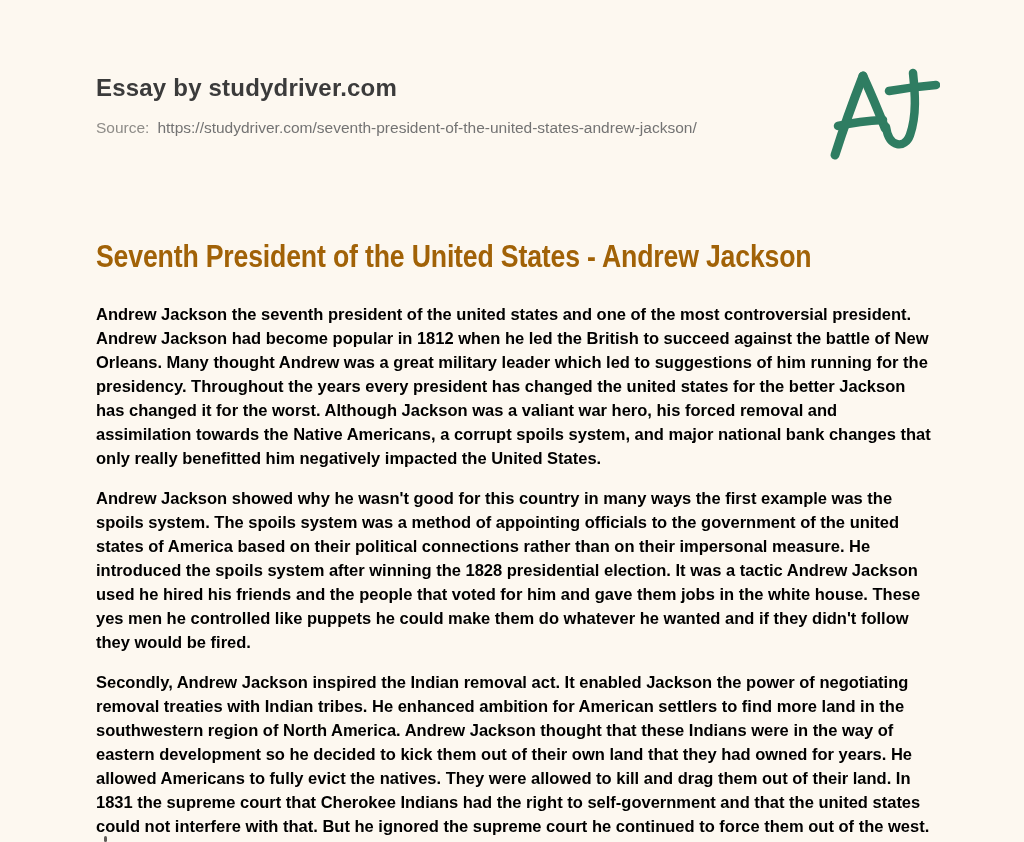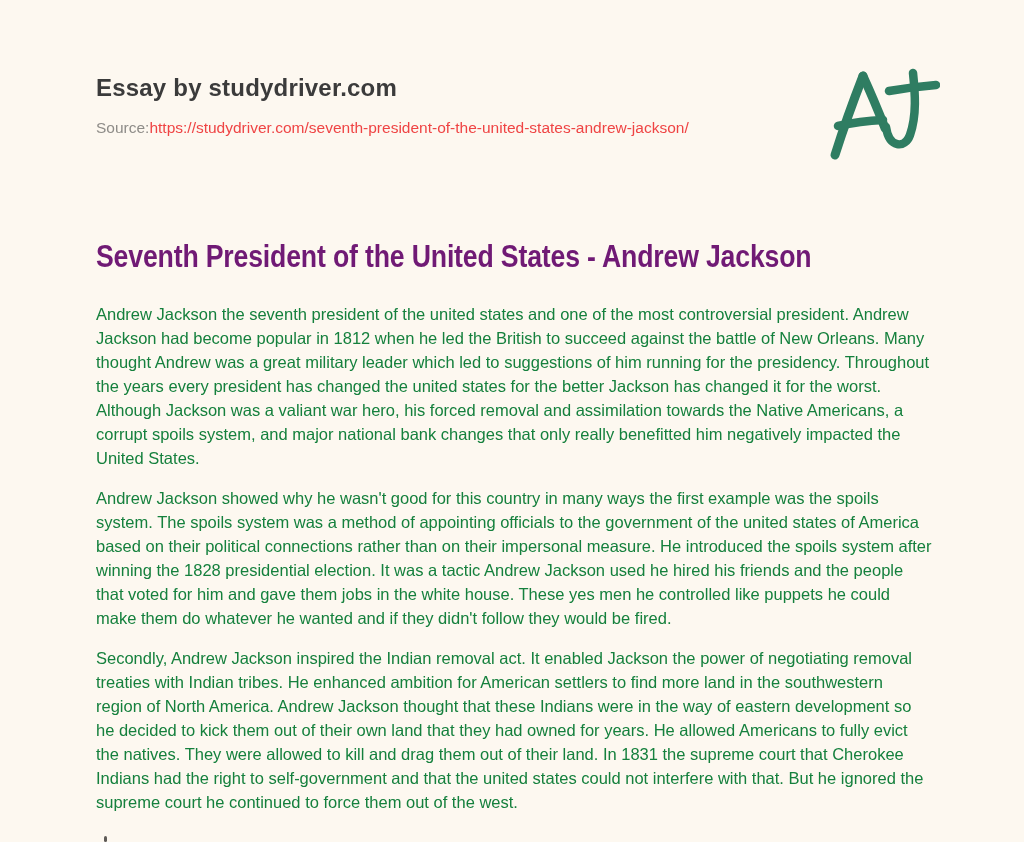--- a/index.html
+++ b/index.html
@@ -23,58 +23,59 @@
     color: #3b3b3b;
     letter-spacing: 0.2px;
   }
   .source-row {
     margin-top: 17px;
     font-size: 15.5px;
     line-height: 18px;
   }
   .source-label { color: #8e8c88; text-align: center; }
   .source-link {
-    color: #ef4444;
+    color: #737373;
     text-decoration: none;
-    margin-left: 0;
+    margin-left: 8px;
   }
   .logo {
     position: absolute;
     left: 822px;
     top: 60px;
     width: 118px;
     height: 106px;
   }
   .logo path {
     fill: none;
     stroke: #2f7d62;
     stroke-linecap: round;
     stroke-linejoin: round;
   }
   .title {
     margin-top: 102px;
     font-size: 31px;
     line-height: 35px;
     font-weight: 700;
-    color: #701a75;
+    color: #a16207;
     white-space: nowrap;
   }
   .title-inner {
     display: inline-block;
     transform: scaleX(0.86);
     transform-origin: left center;
     letter-spacing: -0.2px;
   }
   .content { margin-top: 28px; }
   .content p {
     width: 836px;
     font-size: 16.5px;
     line-height: 24px;
-    color: #15803d;
+    color: #000000;
     margin-bottom: 16px;
+    font-weight: bold;
   }
   .clip-fragment {
     position: absolute;
     left: 104px;
     top: 836px;
     width: 3px;
     height: 6px;
     background: #5f5b57;
     border-radius: 2px;
   }

